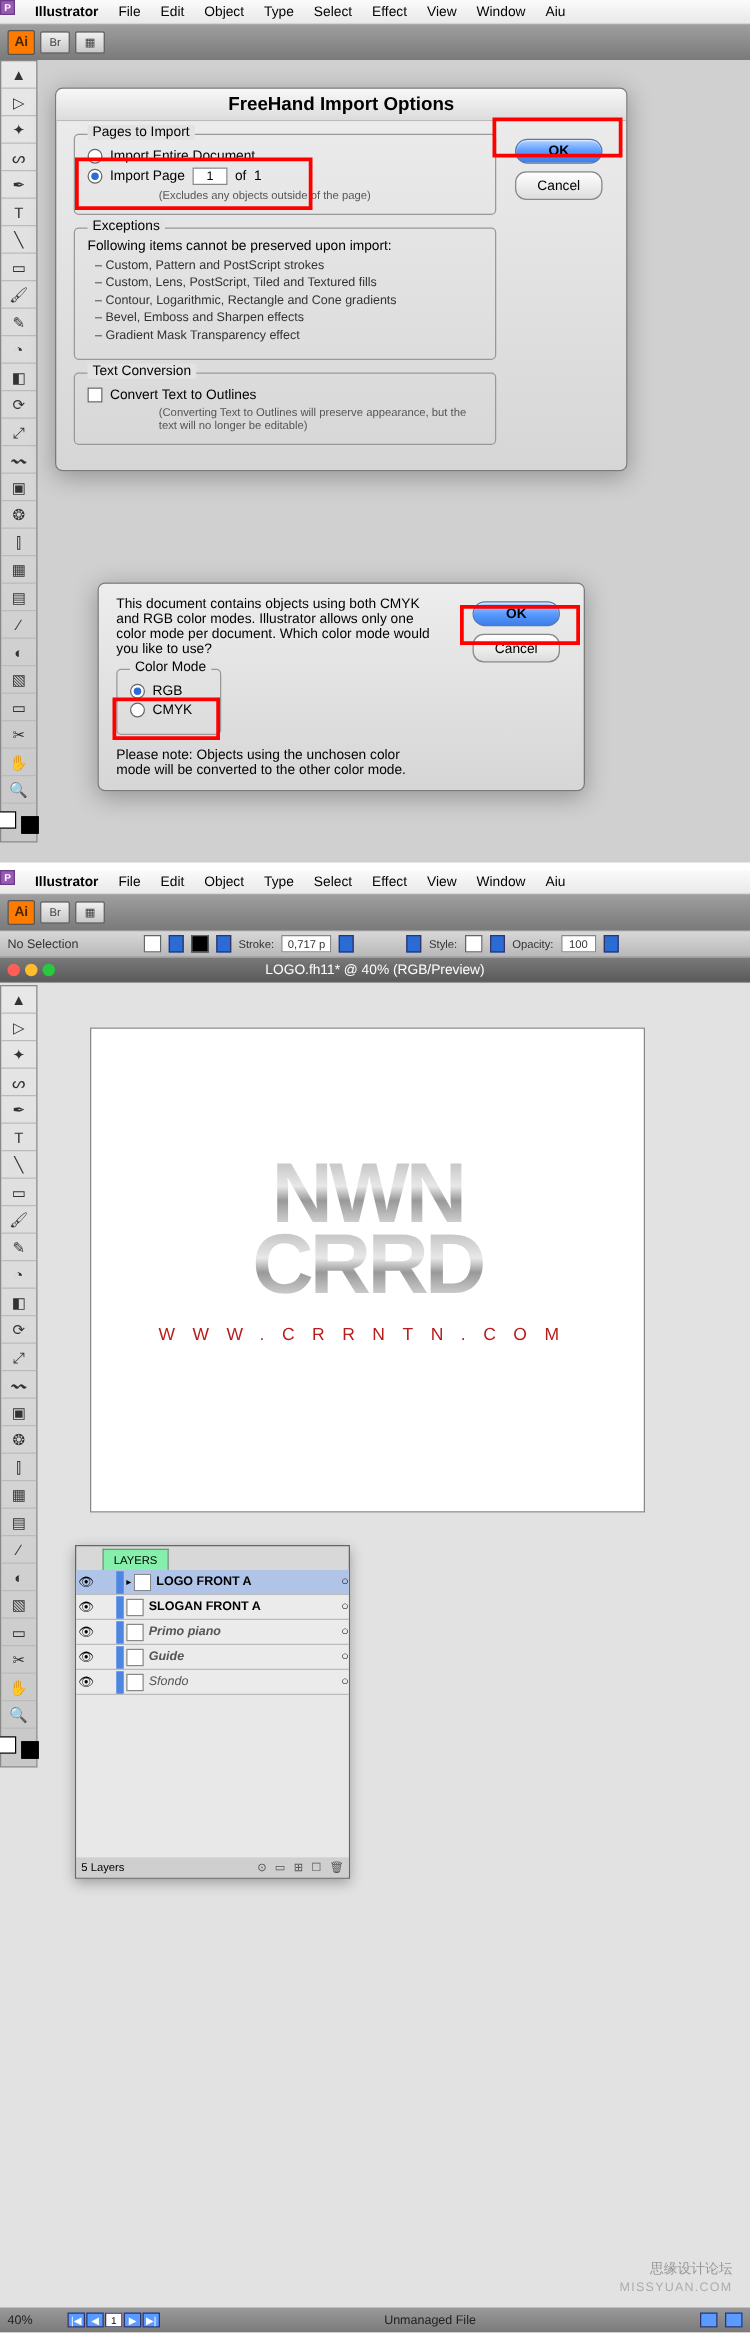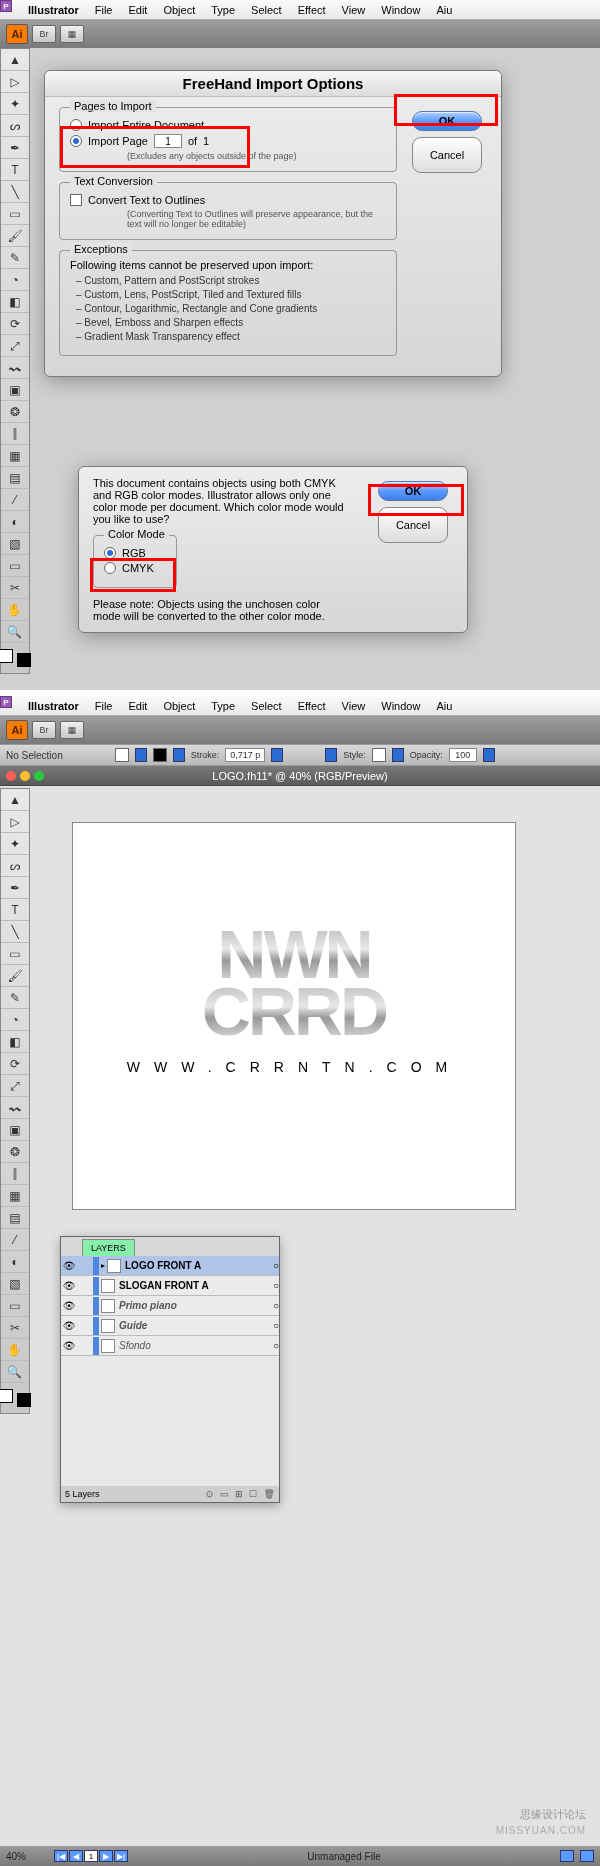--- a/index.html
+++ b/index.html
@@ -37,42 +37,42 @@
 .radio-row, .check-row { display:flex; align-items:center; gap:6px; margin:3px 0; font-size:11px; }
 .radio { width:12px; height:12px; border:1px solid #666; border-radius:50%; background:#fff; display:inline-flex; align-items:center; justify-content:center;}
 .radio.checked::after{content:"";width:6px;height:6px;background:#2a6bd4;border-radius:50%;}
 .checkbox { width:12px; height:12px; border:1px solid #666; background:#fff; }
 .numinput { width:28px; height:14px; border:1px solid #888; background:#fff; font-size:10px; text-align:center; }
 .hint { font-size:9px; color:#555; margin-left:18px;padding-left:39px; }
 .exc-list { font-size:10px; color:#333; }
 .exc-list div { margin:3px 0 3px 6px; }
 
 .aqua-btn { width:70px; height:20px; border-radius:10px; border:1px solid #5577aa; background: linear-gradient(#b3d1ff 0%, #5a9bff 50%, #3d7ee8 100%); color:#000; font-size:11px; font-weight:bold; display:flex; align-items:center; justify-content:center; box-shadow: inset 0 1px 0 rgba(255,255,255,.6);}
-.plain-btn { width:70px; height:36px; border-radius:9px; border:1px solid #888; background: linear-gradient(#fff,#ddd); font-size:11px; display:flex; align-items:center; justify-content:center; }
+.plain-btn { width:70px; height:23px; border-radius:9px; border:1px solid #888; background: linear-gradient(#fff,#ddd); font-size:11px; display:flex; align-items:center; justify-content:center; }
 
 .red-box { border:3px solid #ff0000; position:absolute; pointer-events:none; }
 
 
 .controlbar { height:22px; background: linear-gradient(#d8d8d8,#b8b8b8); display:flex; align-items:center; font-size:10px; padding:0 6px; gap:6px; color:#333; border-top:1px solid #999; border-bottom:1px solid #999; }
 .controlbar .selno { font-size:10px; }
 .controlbar .swatch{ width:14px;height:14px;border:1px solid #666;background:#fff;}
 .controlbar .swatch.dark{ background:#000;}
 .controlbar .field{ width:40px;height:14px;border:1px solid #888;background:#fff;font-size:9px;display:flex;align-items:center;justify-content:center;}
 .controlbar .dd{ width:12px;height:14px;background:#2a6bd4;border:1px solid #336;}
 .controlbar .lbl{ font-size:9px;}
 
 .doctitle { height:20px; background: linear-gradient(#7a7a7a,#5a5a5a); color:#fff; font-size:11px; display:flex; align-items:center; justify-content:center; border-bottom:1px solid #444;}
 .traffic { position:absolute; left:6px; display:flex; gap:4px;}
 .traffic span{ width:10px;height:10px;border-radius:50%;}
 .traffic .r{background:#ff5f56;} .traffic .y{background:#ffbd2e;} .traffic .g{background:#27c93f;}
 
 .canvas-area { position:absolute; left:36px; top:92px; right:20px; height:420px; background:#fff; border:1px solid #888;}
 .logo-art { position:absolute; left:50%; top:46%; transform:translate(-50%,-50%); text-align:center; }
 .logo-art .grad-text { font-family: Arial, sans-serif; font-weight:900; font-size:68px; letter-spacing:-3px; background: linear-gradient(#bfbfbf 0%, #e8e8e8 40%, #999 60%, #ddd 100%); -webkit-background-clip:text; background-clip:text; color:transparent; line-height:0.85;}
-.logo-art .url { margin-top:18px; font-size:14px; letter-spacing:14px; color:#000000; font-family: Arial; }
+.logo-art .url { margin-top:18px; font-size:14px; letter-spacing:14px; color:#b91c1c; font-family: Arial; }
 
 
 .layers-panel { position:absolute; left:60px; top:540px; width:220px; background:#d8d8d8; border:1px solid #666; box-shadow:0 3px 10px rgba(0,0,0,.3); font-size:10px;}
 .layers-panel .tab { background:#86efac; padding:3px 8px; font-size:9px; border-bottom:1px solid #999; display:inline-block; border:1px solid #888; border-bottom:none; margin-left:21px; margin-top:2px;}
 .layers-panel .row { display:flex; align-items:center; height:20px; border-bottom:1px solid #bbb; background:#ebebeb; }
 .layers-panel .row.sel { background:#b0c4e8;}
 .layers-panel .eye { width:16px; text-align:center; }
 .layers-panel .lock { width:14px; }
 .layers-panel .cbar { width:6px; height:18px; background:#4d86e0; margin:0 2px;}
 .layers-panel .thumb { width:14px;height:14px; border:1px solid #888; background:#fff; margin-right:4px;}
@@ -172,38 +172,38 @@
               <span class="radio checked"></span>
               <span>Import Page</span>
               <input class="numinput" value="1" style="">
               <span>of</span>
               <span>1</span>
             </div>
             <div class="hint">(Excludes any objects outside of the page)</div>
           </div>
 
           <div class="groupbox">
-            <div class="legend">Text Conversion</div>
-            <div class="check-row">
-              <span class="checkbox"></span>
-              <span>Convert Text to Outlines</span>
-            </div>
-            <div class="hint">(Converting Text to Outlines will preserve appearance, but the text will no longer be editable)</div>
-          </div>
-
-          <div class="groupbox">
             <div class="legend">Exceptions</div>
             <div style="margin-bottom:4px;">Following items cannot be preserved upon import:</div>
             <div class="exc-list">
               <div>– Custom, Pattern and PostScript strokes</div>
               <div>– Custom, Lens, PostScript, Tiled and Textured fills</div>
               <div>– Contour, Logarithmic, Rectangle and Cone gradients</div>
               <div>– Bevel, Emboss and Sharpen effects</div>
               <div>– Gradient Mask Transparency effect</div>
             </div>
+          </div>
+
+          <div class="groupbox">
+            <div class="legend">Text Conversion</div>
+            <div class="check-row">
+              <span class="checkbox"></span>
+              <span>Convert Text to Outlines</span>
+            </div>
+            <div class="hint">(Converting Text to Outlines will preserve appearance, but the text will no longer be editable)</div>
           </div>
         </div>
         <div style="width:80px; display:flex; flex-direction:column; gap:6px; align-items:center; padding-top:4px;">
           <div class="aqua-btn">OK</div>
           <div class="plain-btn">Cancel</div>
         </div>
       </div>
     </div>
   </div>
   <div class="red-box" style="left:60px; top:126px; width:190px; height:42px;"></div>

